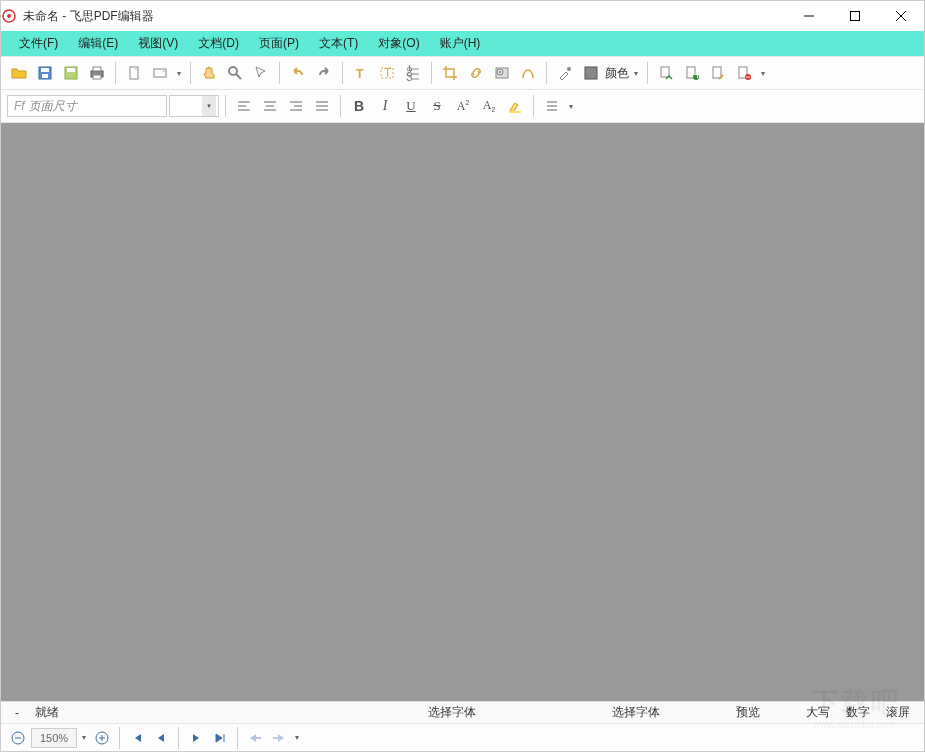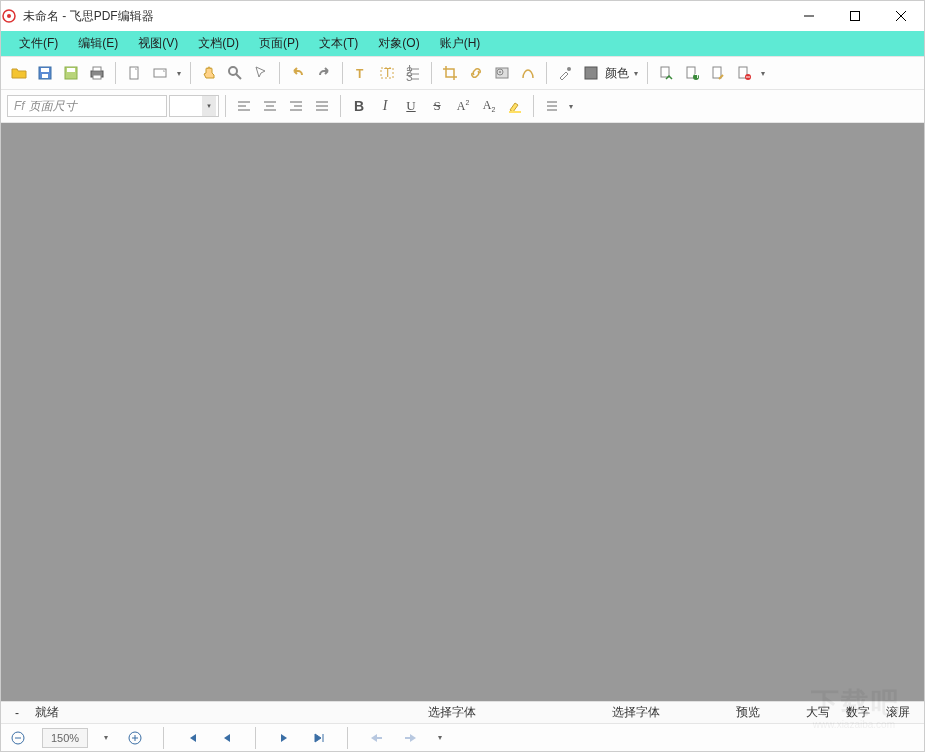--- a/index.html
+++ b/index.html
@@ -17,21 +17,21 @@
 .dd{width:10px;height:24px;display:flex;align-items:center;justify-content:center;cursor:pointer;color:#666;font-size:8px}
 .font-sel{width:160px;height:22px;border:1px solid #ccc;background:#fff;display:flex;align-items:center;padding:0 6px;color:#888;font-style:italic;cursor:text}
 .font-sel .ff{font-style:italic;color:#999;margin-right:4px}
 .size-sel{width:50px;height:22px;border:1px solid #ccc;background:#fff;display:flex;align-items:center;justify-content:flex-end;padding-right:2px;cursor:pointer}
 .size-sel .arr{width:14px;height:20px;background:#e8e8e8;display:flex;align-items:center;justify-content:center;font-size:7px;color:#555}
 .color-lbl{margin:0 0;color:#333}
 .workspace{flex:1;background:#999;overflow:hidden}
 .statusbar{height:22px;display:flex;align-items:center;background:#fafafa;border-top:1px solid #e0e0e0;font-size:12px;color:#333;padding:0 6px}
 .statusbar .cell{padding:0 8px}
 .statusbar .spacer{flex:1}
-.navbar{height:28px;display:flex;align-items:center;background:#fdfdfd;border-top:1px solid #e5e5e5;padding:0 6px;gap:13px}
+.navbar{height:28px;display:flex;align-items:center;background:#fdfdfd;border-top:1px solid #e5e5e5;padding:0 6px;gap:2px}
 .zoom-pct{width:46px;height:20px;border:1px solid #ccc;background:#f5f5f5;display:flex;align-items:center;justify-content:center;font-size:11px;color:#666}
 .nb{width:22px;height:22px;display:flex;align-items:center;justify-content:center;cursor:pointer;color:#3a6ea5}
 svg{pointer-events:none}
 .watermark{position:absolute;right:24px;bottom:30px;font-size:28px;font-weight:bold;color:rgba(0,0,0,0.06);letter-spacing:2px;pointer-events:none}
 .watermark-sub{position:absolute;right:30px;bottom:22px;font-size:10px;color:rgba(0,0,0,0.06);pointer-events:none}
 </style>
 </head>
 <body>
 
 <div class="titlebar">

